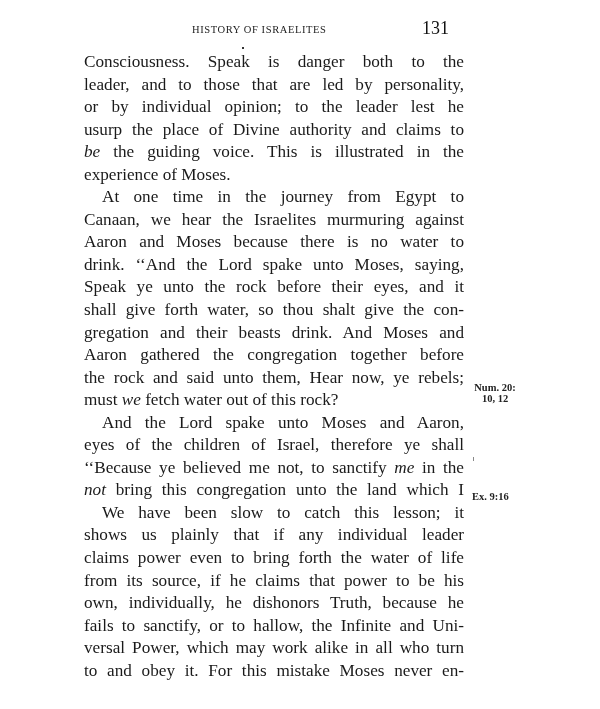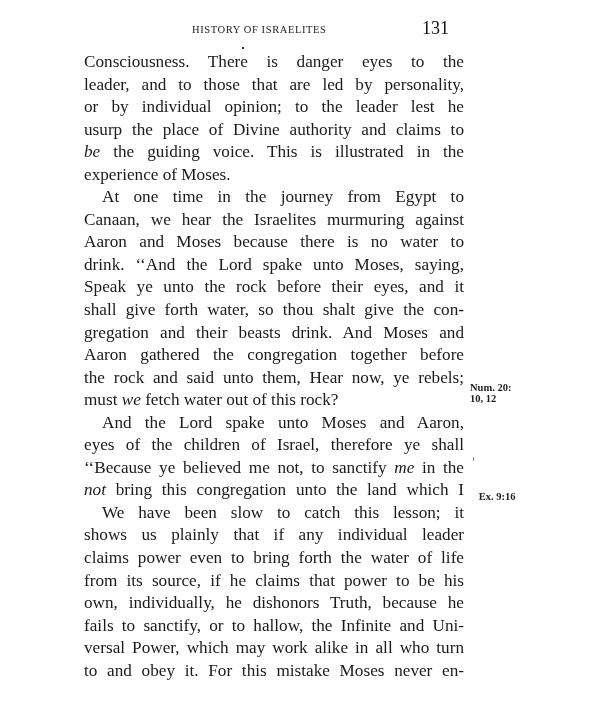--- a/index.html
+++ b/index.html
@@ -23,38 +23,38 @@
     position: absolute; left: 84px; top: 51px; width: 380px;
     font-family: "Liberation Serif", serif;
     font-size: 17.2px; line-height: 22.55px;
   }
   .line { display: block; white-space: nowrap; text-align: justify; text-align-last: justify; height: 22.55px; }
   .line.last { text-align-last: left; }
   .line.indent { padding-left: 18px; }
   em { font-style: italic; }
   .margin-note {
     position: absolute; font-family: "Liberation Serif", serif; font-weight: bold;
-    font-size: 10.5px; line-height: 11px; color: #222; 
+    font-size: 10.5px; line-height: 11px; color: #222; text-align: center;
   }
   .note1 { left: 470px; top: 382px; width: 50px; }
-  .note2 { left: 472px; top: 491px; width: 50px; text-align: center; }
+  .note2 { left: 472px; top: 491px; width: 50px; text-align: left; }
   .tick { position: absolute; left: 473px; top: 457px; width: 1px; height: 4px; background: #888; }
 </style>
 </head>
 <body>
 
 <div class="header">
   <span class="running-title">HISTORY OF ISRAELITES</span>
   <span class="page-number">131</span>
 </div>
 <div class="dot"></div>
 
 <div class="body-text">
 
-  <span class="line">Consciousness.  There is danger eyes to the</span>
+  <span class="line">Consciousness.  Speak is danger both to the</span>
   <span class="line">leader, and to those that are led by personality,</span>
   <span class="line">or by individual opinion; to the leader lest he</span>
   <span class="line">usurp the place of Divine authority and claims to</span>
   <span class="line"><em>be</em><span> the guiding voice.  This is illustrated in the</span></span>
   <span class="line last">experience of Moses.</span>
 
   <span class="line indent">At one time in the journey from Egypt to</span>
   <span class="line">Canaan, we hear the Israelites murmuring against</span>
   <span class="line">Aaron and Moses because there is no water to</span>
   <span class="line">drink.  ‘‘And the Lord spake unto Moses, saying,</span>

